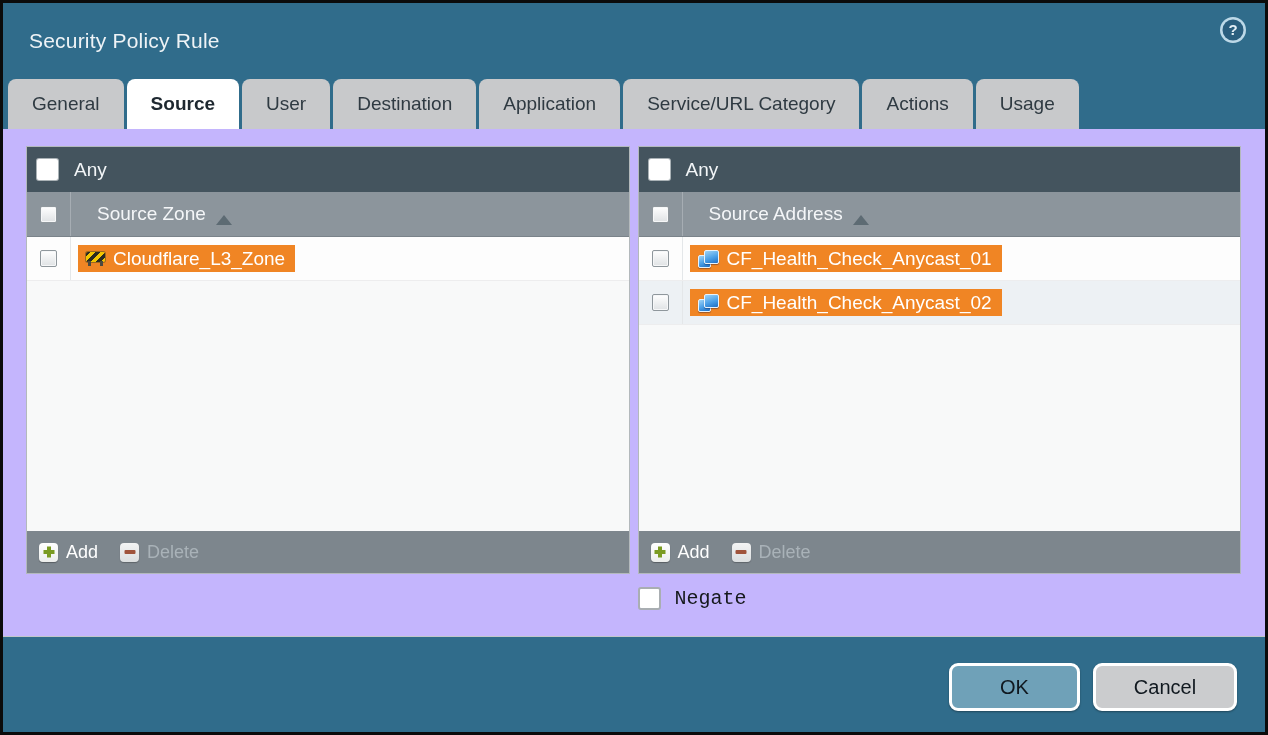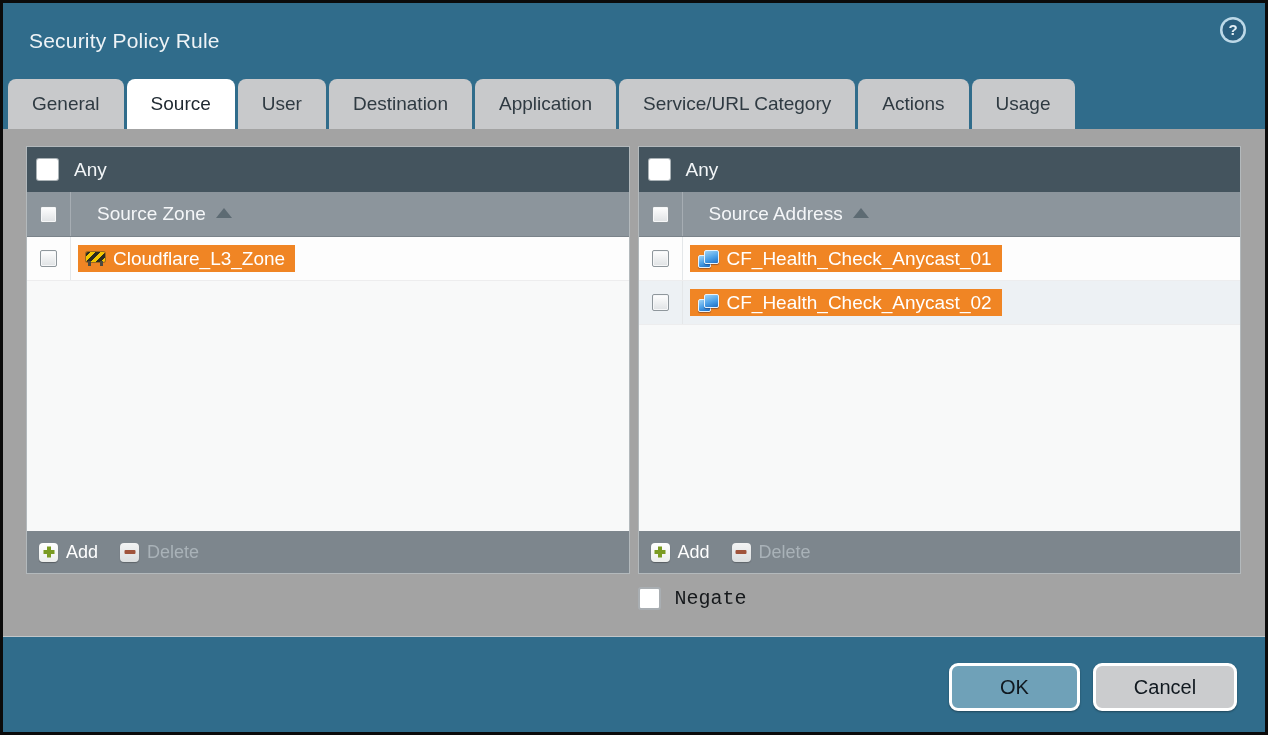--- a/index.html
+++ b/index.html
@@ -17,39 +17,39 @@
   .title { color:#eef3f6; font-size:21px; font-weight:400; letter-spacing:0.2px; }
   .help-btn { position:absolute; right:18px; top:13px; width:28px; height:28px; cursor:pointer; }
 
   
   .tab-bar { height:50px; display:flex; gap:3px; padding-left:5px; align-items:flex-end; }
   .tab {
     height:50px; display:flex; align-items:center; padding:0 24px;
     background:#c8c9cb; color:#2f3a42; font-size:19px;
     border-radius:8px 8px 0 0; cursor:pointer; white-space:nowrap;
   }
-  .tab.active { background:#ffffff; color:#1e2830; }
-
-  
-  .body { background:#a3a3a3; flex:1; padding:17px 24px 0 23px; border-bottom:1px solid #c2c6c9; }
+  .tab.active { background:#ffffff; color:#1e2830;font-weight:bold; }
+
+  
+  .body { background:#c4b5fd; flex:1; padding:17px 24px 0 23px; border-bottom:1px solid #c2c6c9; }
   .panels { display:flex; gap:8px; }
   .panel { flex:1; height:428px; display:flex; flex-direction:column; border:1px solid #b3b9bc; background:#f8f9f9; }
 
   .any-row { height:45px; background:#44545e; display:flex; align-items:center; padding:0 10px; flex:0 0 auto; }
   .cb-any { width:21px; height:21px; background:#ffffff; border-radius:2px; margin-right:16px; cursor:pointer; box-shadow:0 0 0 1px rgba(255,255,255,.55); }
   .any-label { color:#f2f5f7; font-size:19px; }
 
   .col-header { height:45px; background:#8c959c; display:flex; align-items:center; flex:0 0 auto; border-bottom:1px solid #7a838a; }
   .col-cb-cell { width:44px; display:flex; justify-content:center; align-items:center; align-self:stretch; border-right:1px solid #a6adb3; }
   .cb-small {
     width:17px; height:17px; border-radius:2px; cursor:pointer;
     background:linear-gradient(180deg,#ffffff,#dfe2e4);
     border:1px solid #8f979c; box-shadow:inset 0 0 0 1px #f6f7f8;
   }
-  .col-label { color:#f4f6f8; font-size:19px; margin-left:26px; display:flex; align-items:center; gap:10px; }
+  .col-label { color:#f4f6f8; font-size:19px; margin-left:26px; display:flex; align-items:flex-end; gap:10px; }
   .sort-asc { width:0; height:0; border-left:8px solid transparent; border-right:8px solid transparent; border-bottom:10px solid #5d6b73; margin-top:-2px; }
 
   .list { flex:1; overflow:hidden; background:#f8f9f9; }
   .row { height:44px; display:flex; align-items:center; background:#fdfdfd; border-bottom:1px solid #ededee; }
   .row.alt { background:#edf1f4; }
   .cbcell { width:44px; align-self:stretch; display:flex; align-items:center; justify-content:center; border-right:1px solid #e4e7e9; }
   .pill {
     margin-left:7px; height:27px; background:#f08524; color:#ffffff; font-size:19px;
     display:inline-flex; align-items:center; gap:8px; padding:0 10px 0 8px; cursor:pointer;
   }

